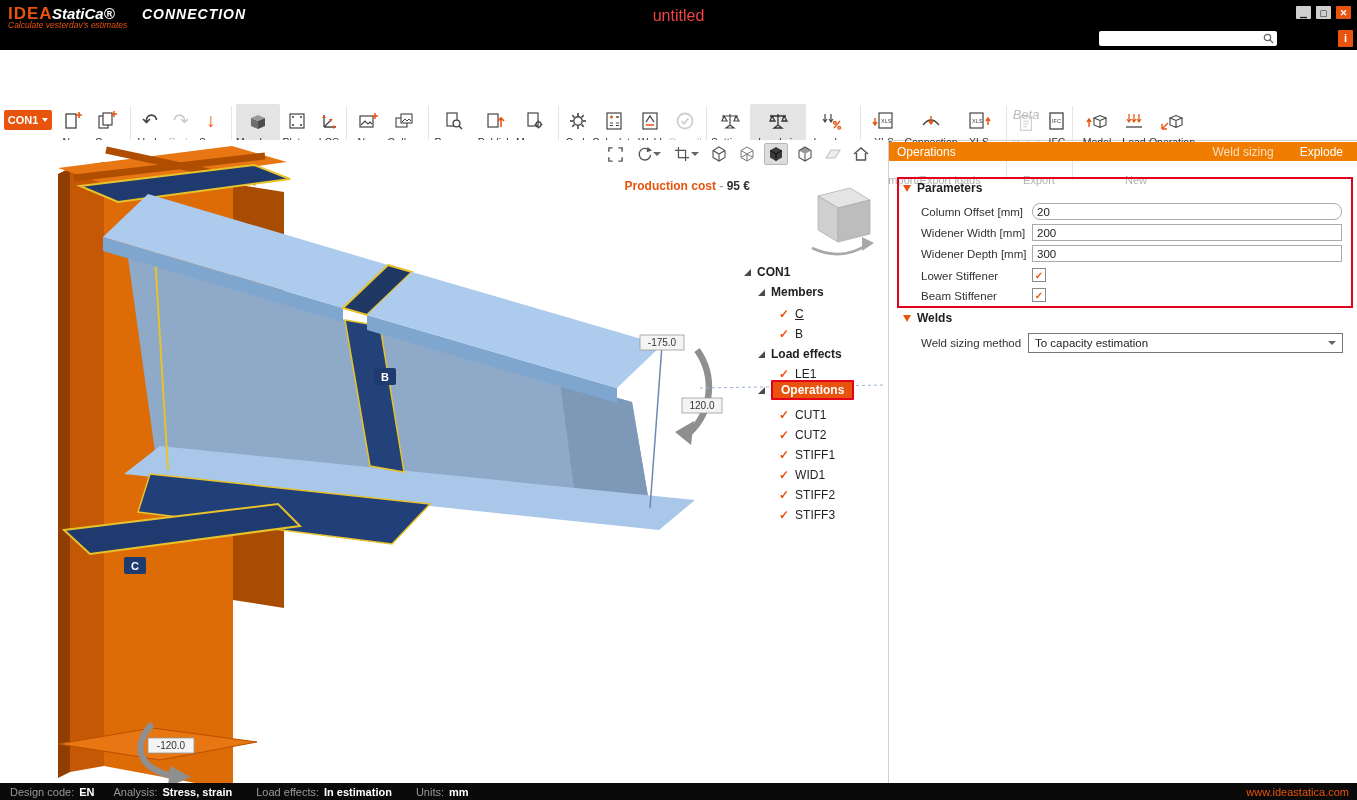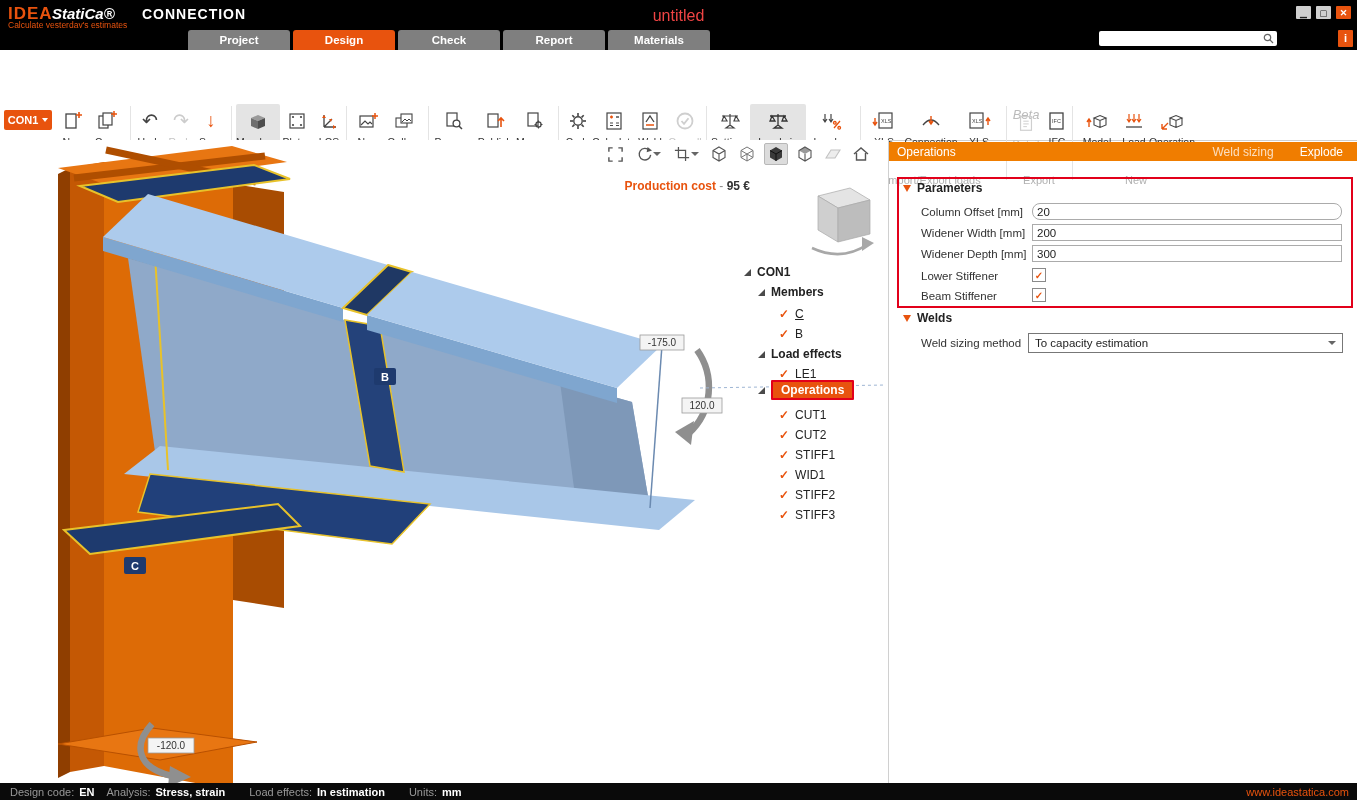--- a/index.html
+++ b/index.html
@@ -2,22 +2,22 @@
 <html><head>
 <meta charset="utf-8">
 <style>
   html,body{margin:0;padding:0}
   body{width:1357px;height:800px;position:relative;overflow:hidden;
        font-family:"Liberation Sans",sans-serif;background:#fff;font-size:12px}
   
   .titlebar{position:absolute;left:0;top:0;width:100%;height:28px;background:#000;color:#fff}
   .logo-idea{position:absolute;left:8px;top:4px;font-weight:bold;font-size:17px;color:#E8530E;letter-spacing:1px}
   .logo-statica{position:absolute;left:52px;top:5px;font-style:italic;font-weight:bold;font-size:15px;color:#fff}
-  .app-name{position:absolute;left:142px;top:6px;font-weight:bold;font-size:14px;color:#fff;letter-spacing:1px}
-  .tagline{position:absolute;left:8px;top:20px;font-size:8.5px;color:#E8530E}
+  .app-name{position:absolute;left:142px;top:6px;font-style:italic;font-weight:bold;font-size:14px;color:#fff;letter-spacing:1px}
+  .tagline{position:absolute;left:8px;top:20px;font-style:italic;font-size:8.5px;color:#E8530E}
   .doc-title{position:absolute;left:50%;top:7px;transform:translateX(-50%);font-size:16px;color:#ef4444}
   .winbtn{position:absolute;top:6px;width:15px;height:13px;display:flex;align-items:center;justify-content:center;font-size:9px;color:#222;background:#CFCFCF;border-radius:1px}
   .winbtn.close{background:#E8530E;color:#fff;font-weight:bold}
   
   .tabbar{position:absolute;left:0;top:28px;width:100%;height:22px;background:#000}
   .tabs{position:absolute;left:188px;top:2px;display:flex;gap:3px;height:20px}
   .tab{min-width:86px;text-align:center;line-height:20px;background:#7F7F7F;color:#fff;font-size:11.5px;font-weight:bold;border-radius:3px 3px 0 0;padding:0 8px}
   .tab.active{background:#E8530E}
   .searchbox{position:absolute;right:80px;top:3px;width:178px;height:15px;background:#fff;border-radius:2px}
   .searchbox svg{position:absolute;right:3px;top:2px}
@@ -87,27 +87,20 @@
   <span class="logo-statica">StatiCa®</span>
   <span class="app-name">CONNECTION</span>
   <span class="tagline">Calculate yesterday's estimates</span>
   <span class="doc-title">untitled</span>
   <div class="winbtn" style="right:46px">▁</div>
   <div class="winbtn" style="right:26px">▢</div>
   <div class="winbtn close" style="right:6px">✕</div>
 </div>
 
 <div class="tabbar">
-  <div class="tabs">
-    <div class="tab">Project</div>
-    <div class="tab active">Design</div>
-    <div class="tab">Check</div>
-    <div class="tab">Report</div>
-    <div class="tab">Materials</div>
-  </div>
   <div class="searchbox">
     <svg width="11" height="11" viewBox="0 0 11 11">
       <circle cx="4.5" cy="4.5" r="3.2" fill="none" stroke="#666" stroke-width="1.2"></circle>
       <line x1="7" y1="7" x2="10" y2="10" stroke="#666" stroke-width="1.2"></line>
     </svg>
   </div>
   <div class="infobtn">i</div>
 </div>
 
 <div class="ribbon">
@@ -645,21 +638,21 @@
 <div class="pselect" style="left:1028px;top:333px;width:301px">
   <span>To capacity estimation</span>
   <span class="chev"></span>
 </div>
 
 <div class="statusbar">
   <span class="sb-item">
     <span class="sb-l">Design code:</span>
     <span class="sb-v">EN</span>
   </span>
-  <span class="sb-item" style="margin-left:12px">
+  <span class="sb-item" style="margin-left:19px">
     <span class="sb-l">Analysis:</span>
     <span class="sb-v">Stress, strain</span>
   </span>
   <span class="sb-item" style="margin-left:24px">
     <span class="sb-l">Load effects:</span>
     <span class="sb-v">In estimation</span>
   </span>
   <span class="sb-item" style="margin-left:24px">
     <span class="sb-l">Units:</span>
     <span class="sb-v">mm</span>

